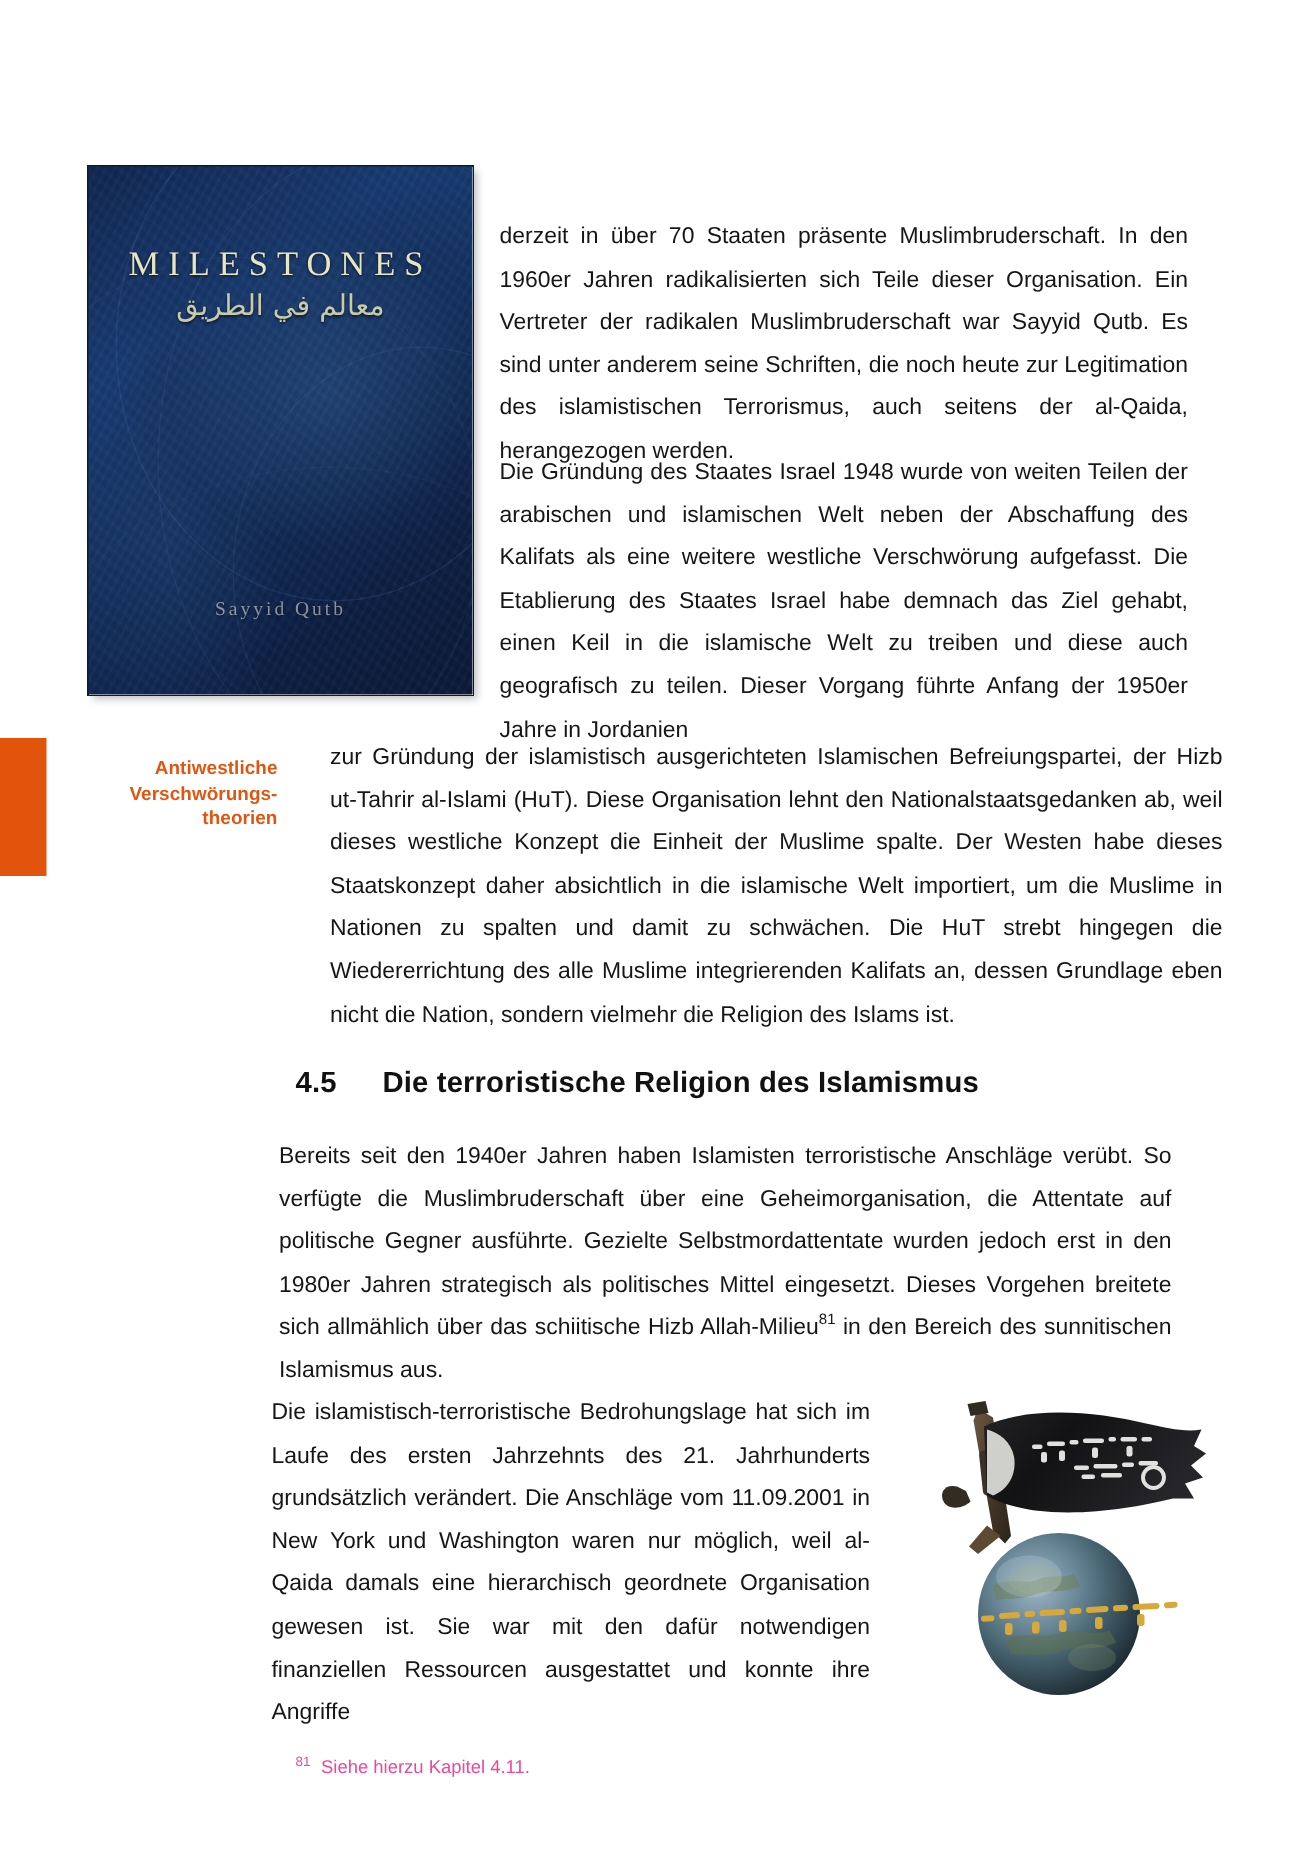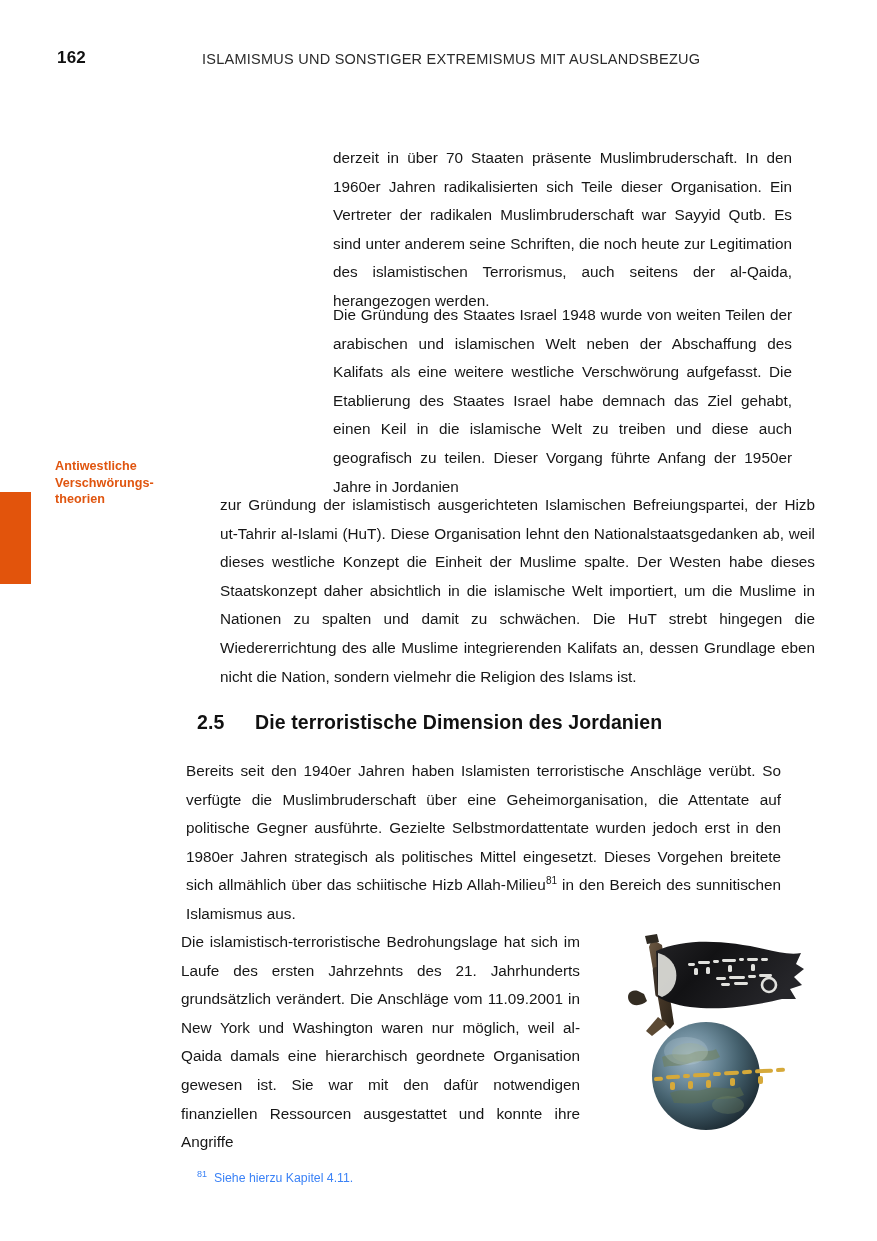--- a/index.html
+++ b/index.html
@@ -62,21 +62,21 @@
 
   
   .margin-note {
     position: absolute;
     font-size: 12.6px;
     font-weight: bold;
     line-height: 16.5px;
     color: #e0550f;
     letter-spacing: 0.05px;
   }
-  #margin-note-1 { left: 55px; top: 458px; width: 130px; }
+  #margin-note-1 { left: 55px; top: 504px; width: 130px; text-align: right; }
   #margin-note-2 { left: 55px; top: 931px; width: 140px; }
 
   
   .book-cover {
     position: absolute;
     left: 59px;
     top: 111px;
     width: 256px;
     height: 352px;
     background:
@@ -188,52 +188,59 @@
   .illu-svg { display: block; width: 198px; height: 212px; }
 
   
   .footnote {
     position: absolute;
     left: 197px;
     top: 1170px;
     width: 595px;
     font-size: 12.3px;
     line-height: 17px;
-    color: #3b82f6;
+    color: #ec4899;
   }
   .footnote .fn-num {
     font-size: 9px;
     vertical-align: super;
     line-height: 0;
     margin-right: 7px;
   }
 </style>
 </head>
 <body>
 
 <div class="page">
 
-  <div class="header">
-    <div class="header-folio">162</div>
-    <div class="header-title">ISLAMISMUS UND SONSTIGER EXTREMISMUS MIT AUSLANDSBEZUG</div>
-  </div>
 
   <div class="edge-tab"></div>
 
+  <div class="book-cover">
+    <div class="cover-swirl s1"></div>
+    <div class="cover-swirl s2"></div>
+    <div class="cover-swirl s3"></div>
+    <div class="cover-swirl s4"></div>
+    <div class="cover-swirl s5"></div>
+    <div class="cover-grain"></div>
+    <div class="cover-title">MILESTONES</div>
+    <div class="cover-subtitle">معالم في الطريق</div>
+    <div class="cover-author">Sayyid Qutb</div>
+  </div>
 
   <div class="margin-note" id="margin-note-1">Antiwestliche Verschwörungs-theorien</div>
 
   <div class="bodytext" id="para-1">derzeit in über 70 Staaten präsente Muslimbruderschaft. In den 1960er Jahren radikalisierten sich Teile dieser Organisation. Ein Vertreter der radikalen Muslimbruderschaft war Sayyid Qutb. Es sind unter anderem seine Schriften, die noch heute zur Legitimation des islamistischen Terrorismus, auch seitens der al-Qaida, herangezogen werden.</div>
 
   <div class="bodytext" id="para-2">Die Gründung des Staates Israel 1948 wurde von weiten Teilen der arabischen und islamischen Welt neben der Abschaffung des Kalifats als eine weitere westliche Verschwörung aufgefasst. Die Etablierung des Staates Israel habe demnach das Ziel gehabt, einen Keil in die islamische Welt zu treiben und diese auch geografisch zu teilen. Dieser Vorgang führte Anfang der 1950er Jahre in Jordanien</div>
 
   <div class="bodytext" id="para-3">zur Gründung der islamistisch ausgerichteten Islamischen Befreiungspartei, der Hizb ut-Tahrir al-Islami (HuT). Diese Organisation lehnt den Nationalstaatsgedanken ab, weil dieses westliche Konzept die Einheit der Muslime spalte. Der Westen habe dieses Staatskonzept daher absichtlich in die islamische Welt importiert, um die Muslime in Nationen zu spalten und damit zu schwächen. Die HuT strebt hingegen die Wiedererrichtung des alle Muslime integrierenden Kalifats an, dessen Grundlage eben nicht die Nation, sondern vielmehr die Religion des Islams ist.</div>
 
   <div class="section-heading">
-    <span class="num">2.5</span><span>Die terroristische Dimension des Jordanien</span>
+    <span class="num">4.5</span><span>Die terroristische Religion des Islamismus</span>
   </div>
 
   <div class="bodytext" id="para-4">
     <span>Bereits seit den 1940er Jahren haben Islamisten terroristische Anschläge verübt. So verfügte die Muslimbruderschaft über eine Geheimorganisation, die Attentate auf politische Gegner ausführte. Gezielte Selbstmordattentate wurden jedoch erst in den 1980er Jahren strategisch als politisches Mittel eingesetzt. Dieses Vorgehen breitete sich allmählich über das schiitische Hizb Allah-Milieu</span><sup class="footnote-ref">81</sup><span> in den Bereich des sunnitischen Islamismus aus.</span>
   </div>
 
 
   <div class="bodytext" id="para-5">Die islamistisch-terroristische Bedrohungslage hat sich im Laufe des ersten Jahrzehnts des 21. Jahrhunderts grundsätzlich verändert. Die Anschläge vom 11.09.2001 in New York und Washington waren nur möglich, weil al-Qaida damals eine hierarchisch geordnete Organisation gewesen ist. Sie war mit den dafür notwendigen finanziellen Ressourcen ausgestattet und konnte ihre Angriffe</div>
 
   <div class="illustration">

